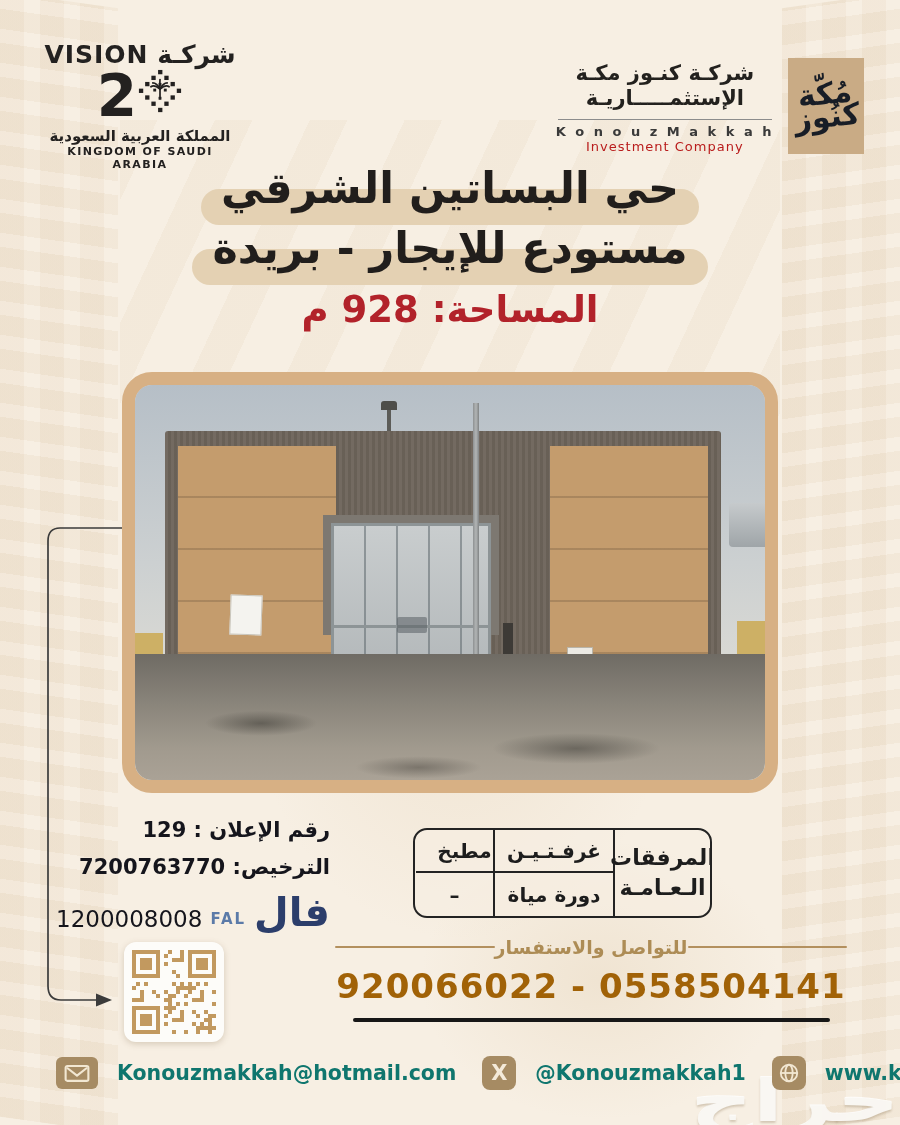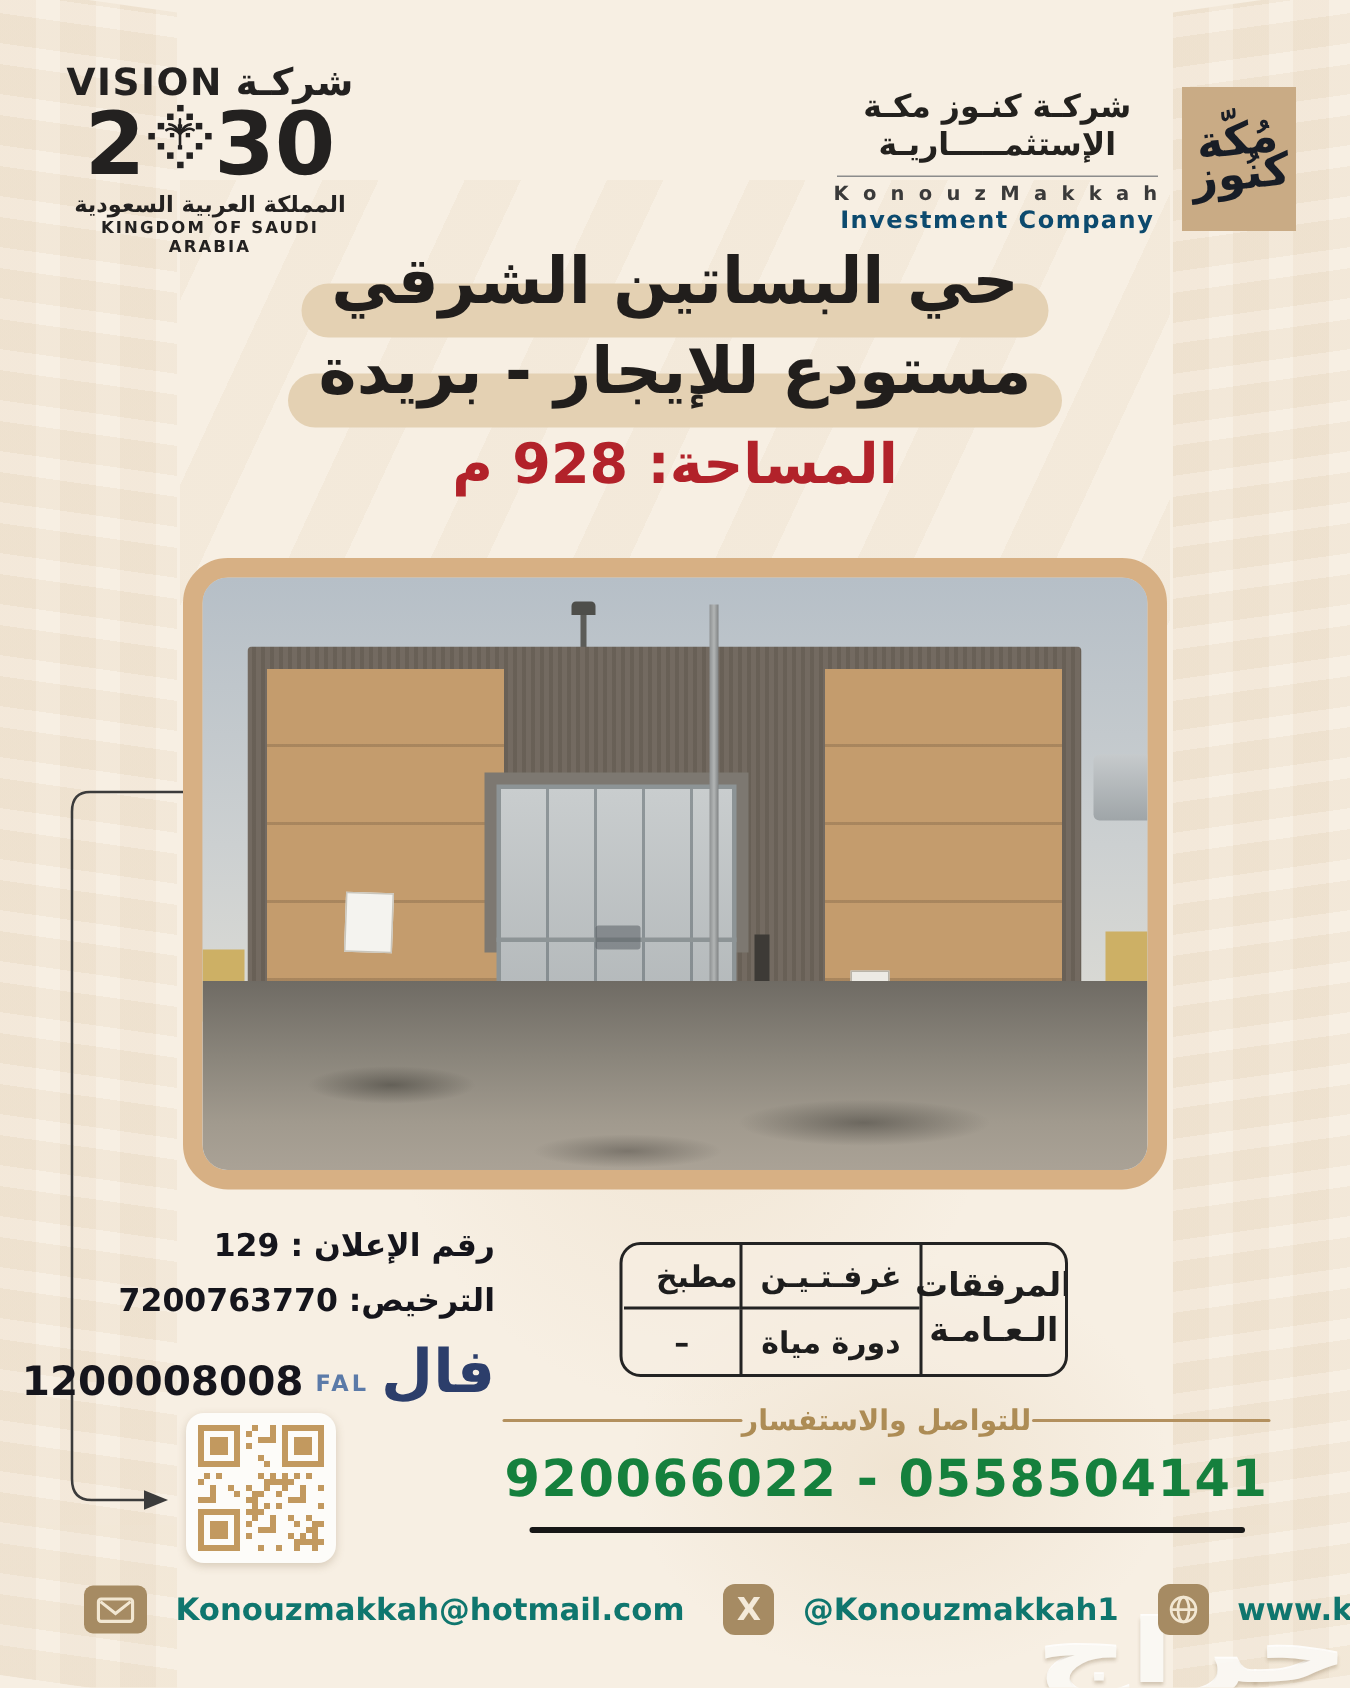--- a/index.html
+++ b/index.html
@@ -28,21 +28,21 @@
   .vision { width:200px; text-align:center; color:#232120; }
   .vision-row1 { font-size:25px; font-weight:600; letter-spacing:1px; direction:rtl; }
   .vision-row2 { display:flex; align-items:center; justify-content:center; font-size:58px; font-weight:800; line-height:1; margin-top:-2px; }
   .vision-row3 { font-size:15px; font-weight:700; margin-top:2px; direction:rtl; }
   .vision-row4 { font-size:11px; font-weight:700; letter-spacing:1.4px; }
   .company { display:flex; align-items:center; gap:14px; }
   .company-text { text-align:center; }
   .company-ar { font-size:21px; font-weight:700; direction:rtl; line-height:1.5; color:#23211e; }
   .company-divider { height:1px; background:#8c8c8c; margin:4px 2px; }
   .company-en { font-size:13px; font-weight:700; letter-spacing:2.5px; color:#3a3a3a; }
-  .company-en2 { font-size:16px; font-weight:700; letter-spacing:1px; color:#0c4a6e; }
+  .company-en2 { font-size:13px; font-weight:400; letter-spacing:1px; color:#b91c1c; }
   .company-mark { width:76px; height:96px; background:#c9ab85; display:flex; align-items:center; justify-content:center; overflow:hidden; }
   .mark-inner { direction:rtl; color:#181d26; font-weight:700; font-size:30px; line-height:.78; transform:rotate(-6deg); text-align:center; }
 
   
   .title-block { position:absolute; top:158px; left:0; width:100%; text-align:center; direction:rtl; }
   .title-line { font-size:43px; font-weight:800; line-height:60px; color:#211e1c; display:block; }
   .hl { position:relative; display:inline-block; padding:0 14px; z-index:1; }
   .hl::after { content:""; position:absolute; left:-6px; right:-6px; top:52%; height:60%;
     background:#e4d1b3; border-radius:999px; z-index:-1; }
   .area-line { margin-top:10px; font-size:37px; font-weight:800; color:#b2222a; }
@@ -83,21 +83,21 @@
 
   
   .connector { position:absolute; left:40px; top:518px; width:130px; height:505px; }
 
   
   .ad-info { position:absolute; left:55px; top:818px; width:275px; direction:rtl; text-align:right; color:#15151c; }
   .ad-line { font-size:21px; font-weight:700; margin-bottom:13px; }
   .fal-row { display:flex; flex-direction:row; align-items:center; justify-content:flex-start; gap:8px; direction:rtl; }
   .fal-ar { font-size:40px; font-weight:800; color:#2c3e6b; line-height:.8; }
   .fal-en { font-size:15px; font-weight:700; letter-spacing:2px; color:#5b7aa8; margin-top:14px; }
-  .fal-num { font-size:27px; font-weight:700; color:#15151c; margin-top:14px; }
+  .fal-num { font-size:23px; font-weight:400; color:#15151c; margin-top:14px; }
 
   
   .qr-box { position:absolute; left:124px; top:942px; width:100px; height:100px; background:#fdfcf9;
     border-radius:12px; box-shadow:0 2px 6px rgba(120,95,60,.25); display:flex; align-items:center; justify-content:center; }
 
   
   .fac-table { position:absolute; left:413px; top:828px; width:299px; height:90px; direction:rtl;
     border:2.5px solid #232323; border-radius:14px; display:grid;
     grid-template-columns:97px 120px 77px; grid-template-rows:1fr 1fr; overflow:hidden; background:rgba(247,239,227,.6); }
   .fac-cell { display:flex; align-items:center; justify-content:center; font-weight:800; color:#1d1d1d; }
@@ -105,21 +105,21 @@
   .c-r1c2 { grid-row:1; grid-column:2; font-size:20px; border-left:2.5px solid #232323; border-bottom:2.5px solid #232323; }
   .c-r1c3 { grid-row:1; grid-column:3; font-size:20px; border-bottom:2.5px solid #232323;padding-left:20px; }
   .c-r2c2 { grid-row:2; grid-column:2; font-size:20px; border-left:2.5px solid #232323; }
   .c-r2c3 { grid-row:2; grid-column:3; font-size:20px; }
 
   
   .contact { position:absolute; left:335px; top:936px; width:512px; text-align:center; }
   .contact-head { display:flex; align-items:center; color:#ad8c55; }
   .contact-head .rule { flex:1; height:2px; background:#b3905e; border-radius:2px; }
   .contact-head .txt { font-size:19px; font-weight:800; direction:rtl; white-space:nowrap; }
-  .phones { margin-top:8px; font-size:34px; font-weight:800; color:#15803d; letter-spacing:1px; }
+  .phones { margin-top:8px; font-size:34px; font-weight:800; color:#a16207; letter-spacing:1px; }
   .black-rule { margin:12px auto 0; width:477px; height:4px; background:#171717; border-radius:2px; }
 
   
   .footer { position:absolute; left:56px; top:1056px; right:10px; display:flex; align-items:center; z-index:2; }
   .f-icon { background:#a68b63; display:flex; align-items:center; justify-content:center; border-radius:8px; flex:0 0 auto; }
   .f-icon.mail { width:42px; height:32px; border-radius:6px; }
   .f-icon.sq { width:34px; height:34px; }
   .f-text { font-size:20.5px; font-weight:700; color:#0f766e; margin-left:19px; white-space:nowrap; }
   .f-gap { width:26px; flex:0 0 auto; }
   .x-glyph { color:#f4ead9; font-weight:800; font-size:21px; font-family:"DejaVu Sans", sans-serif; }
@@ -167,21 +167,20 @@
           <g stroke="#232120" stroke-width="1.8" fill="none" stroke-linecap="round">
             <path d="M24 31 L24 21"></path>
             <path d="M24 21 C20 17.5 16.5 17 14.5 18.5"></path>
             <path d="M24 21 C28 17.5 31.5 17 33.5 18.5"></path>
             <path d="M24 21 C21.5 16 18.5 14.5 16.5 14.5"></path>
             <path d="M24 21 C26.5 16 29.5 14.5 31.5 14.5"></path>
             <path d="M24 21 C23.5 16 24 12.5 24 11"></path>
           </g>
         </svg>
       </span>
-      <span>30</span>
     </div>
     <div class="vision-row3">المملكة العربية السعودية</div>
     <div class="vision-row4">KINGDOM OF SAUDI ARABIA</div>
   </div>
 
   <div class="company">
     <div class="company-text">
       <div class="company-ar">شركـة كنـوز مكـة</div>
       <div class="company-ar" style="margin-top:-6px;">الإستثمـــــاريـة</div>
       <div class="company-divider"></div>

